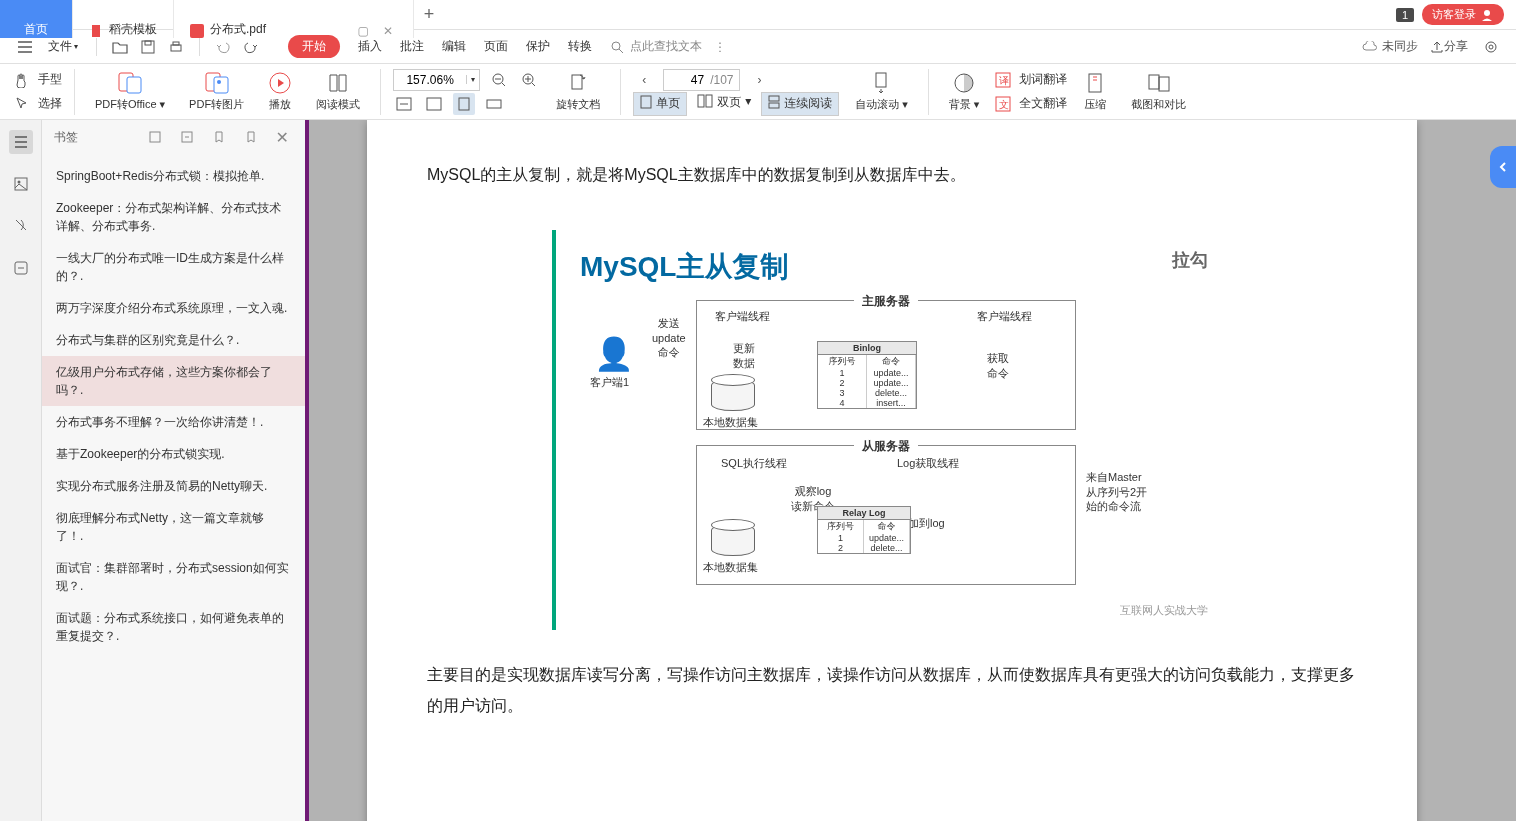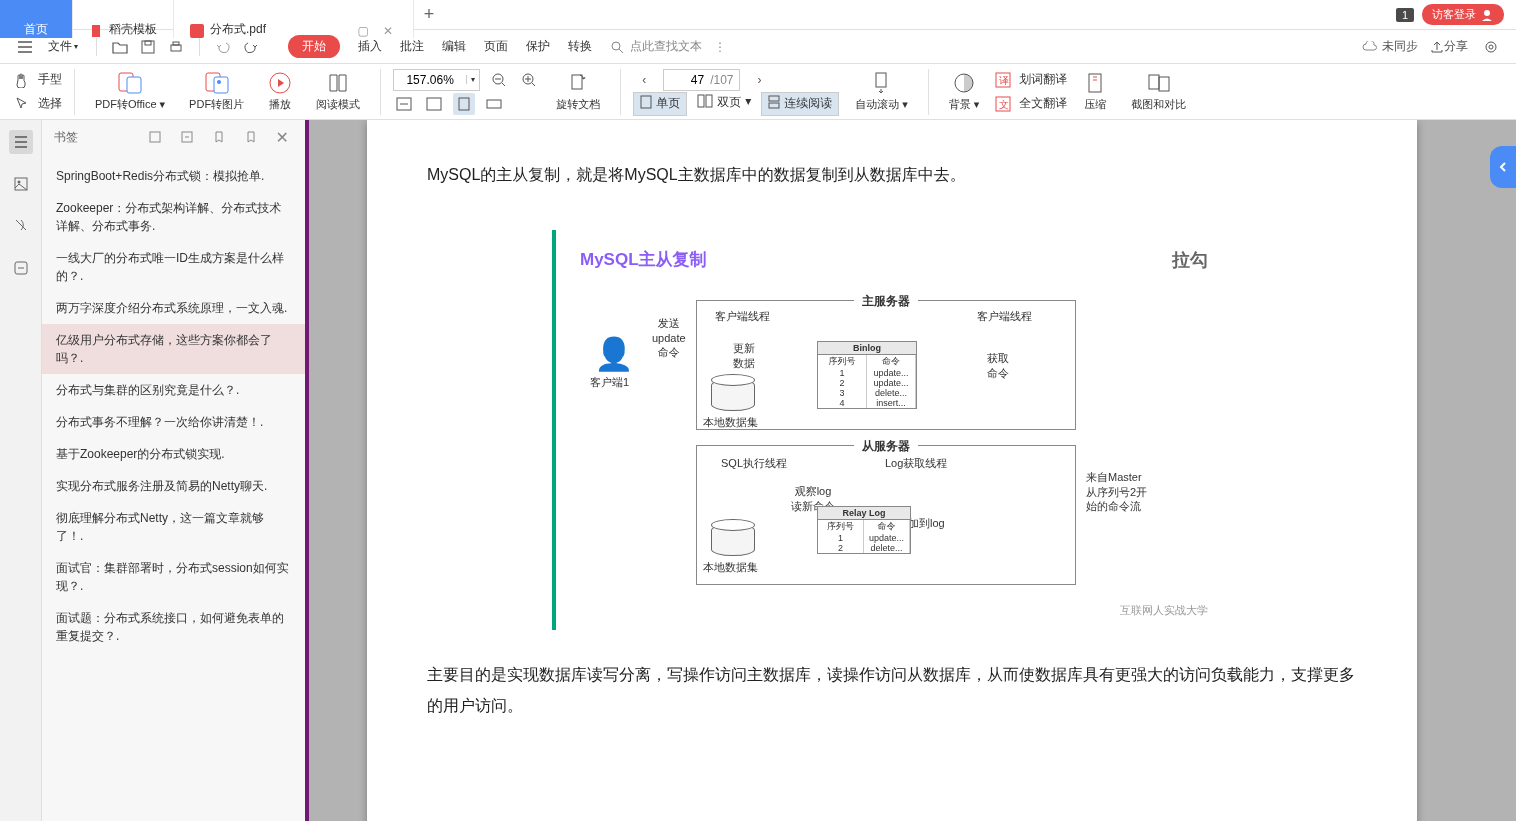--- a/index.html
+++ b/index.html
@@ -45,21 +45,21 @@
 .sbhead{height:34px;display:flex;align-items:center;padding:0 12px;color:#666}
 .sbhead .sp{margin-left:auto;display:flex;gap:10px;align-items:center}
 .sbx{font-size:16px;color:#888;padding:0 4px;cursor:pointer}
 .bmlist{flex:1;overflow:auto;padding:6px 0}
 .bm{padding:7px 14px;font-size:12px;line-height:1.5;cursor:pointer;word-break:break-all}
 .bm.active{background:#f0dede}
 .canvas{flex:1;background:#b3b3b3;position:relative;overflow:hidden}
 .page{position:absolute;left:58px;top:0;width:1050px;height:820px;background:#fff;box-shadow:0 2px 8px rgba(0,0,0,.3);padding:40px 60px}
 .ptxt{font-size:16px;font-weight:500;line-height:1.9;color:#222}
 .diagram{margin:40px auto 30px;width:680px;height:400px;border-left:4px solid #00a67c;background:#fff;position:relative;padding:18px 24px}
-.dgtitle{font-size:17px;font-weight:600;color:#8b5cf6}
+.dgtitle{font-size:28px;font-weight:600;color:#0369a1}
 .dgbrand{position:absolute;right:24px;top:18px;font-size:18px;color:#666;font-weight:600}
 .dgfoot{position:absolute;right:24px;bottom:12px;font-size:11px;color:#999}
 .dgbox{position:absolute;border:1px solid #888}
 .dgbox.master{left:140px;top:70px;width:380px;height:130px}
 .dgbox.slave{left:140px;top:215px;width:380px;height:140px}
 .dgboxlabel{position:absolute;top:-8px;left:50%;transform:translateX(-50%);background:#fff;padding:0 8px;font-size:12px;font-weight:600}
 .dgtext{position:absolute;font-size:11px;color:#333;text-align:center;line-height:1.3}
 .dgcyl{position:absolute;width:44px;height:32px;border:1px solid #666;border-radius:50%/20%;background:#f5f5f5}
 .dgcyl::before{content:"";position:absolute;top:-6px;left:-1px;right:-1px;height:10px;border:1px solid #666;border-radius:50%;background:#fff}
 .dgtable{position:absolute;border:1px solid #888;font-size:9px;background:#fff}
@@ -413,22 +413,22 @@
             </svg>
           </span>
         <span class="sbx">✕</span>
       </span>
     </div>
     <div class="bmlist">
       <div class="bm">SpringBoot+Redis分布式锁：模拟抢单.</div>
       <div class="bm">Zookeeper：分布式架构详解、分布式技术详解、分布式事务.</div>
       <div class="bm">一线大厂的分布式唯一ID生成方案是什么样的？.</div>
       <div class="bm">两万字深度介绍分布式系统原理，一文入魂.</div>
+      <div class="bm">分布式与集群的区别究竟是什么？.</div>
       <div class="bm active">亿级用户分布式存储，这些方案你都会了吗？.</div>
-      <div class="bm">分布式与集群的区别究竟是什么？.</div>
       <div class="bm">分布式事务不理解？一次给你讲清楚！.</div>
       <div class="bm">基于Zookeeper的分布式锁实现.</div>
       <div class="bm">实现分布式服务注册及简易的Netty聊天.</div>
       <div class="bm">彻底理解分布式Netty，这一篇文章就够了！.</div>
       <div class="bm">面试官：集群部署时，分布式session如何实现？.</div>
       <div class="bm">面试题：分布式系统接口，如何避免表单的重复提交？.</div>
     </div>
   </div>
   <div class="canvas">
     <div class="page">
@@ -472,21 +472,21 @@
                 <div class="td">insert...</div>
               </div>
           </div>
           <div class="dgtext" style="left:290px;top:50px;white-space:pre">获取
 命令</div>
         </div>
 
         <div class="dgbox slave">
           <div class="dgboxlabel">从服务器</div>
           <div class="dgtext" style="left:24px;top:10px">SQL执行线程</div>
-          <div class="dgtext" style="left:188px;top:10px">Log获取线程</div>
+          <div class="dgtext" style="left:200px;top:10px">Log获取线程</div>
           <div class="dgtext" style="left:94px;top:38px;white-space:pre">观察log
 读新命令</div>
           <div class="dgtext" style="left:200px;top:70px">追加到log</div>
           <div class="dgcyl" style="left:14px;top:78px"></div>
           <div class="dgtext" style="left:6px;top:114px">本地数据集</div>
           <div class="dgtable" style="left:120px;top:60px;width:94px">
             <div class="th">Relay Log</div>
             <div class="tr">
                 <div class="td">序列号</div>
                 <div class="td">命令</div>

